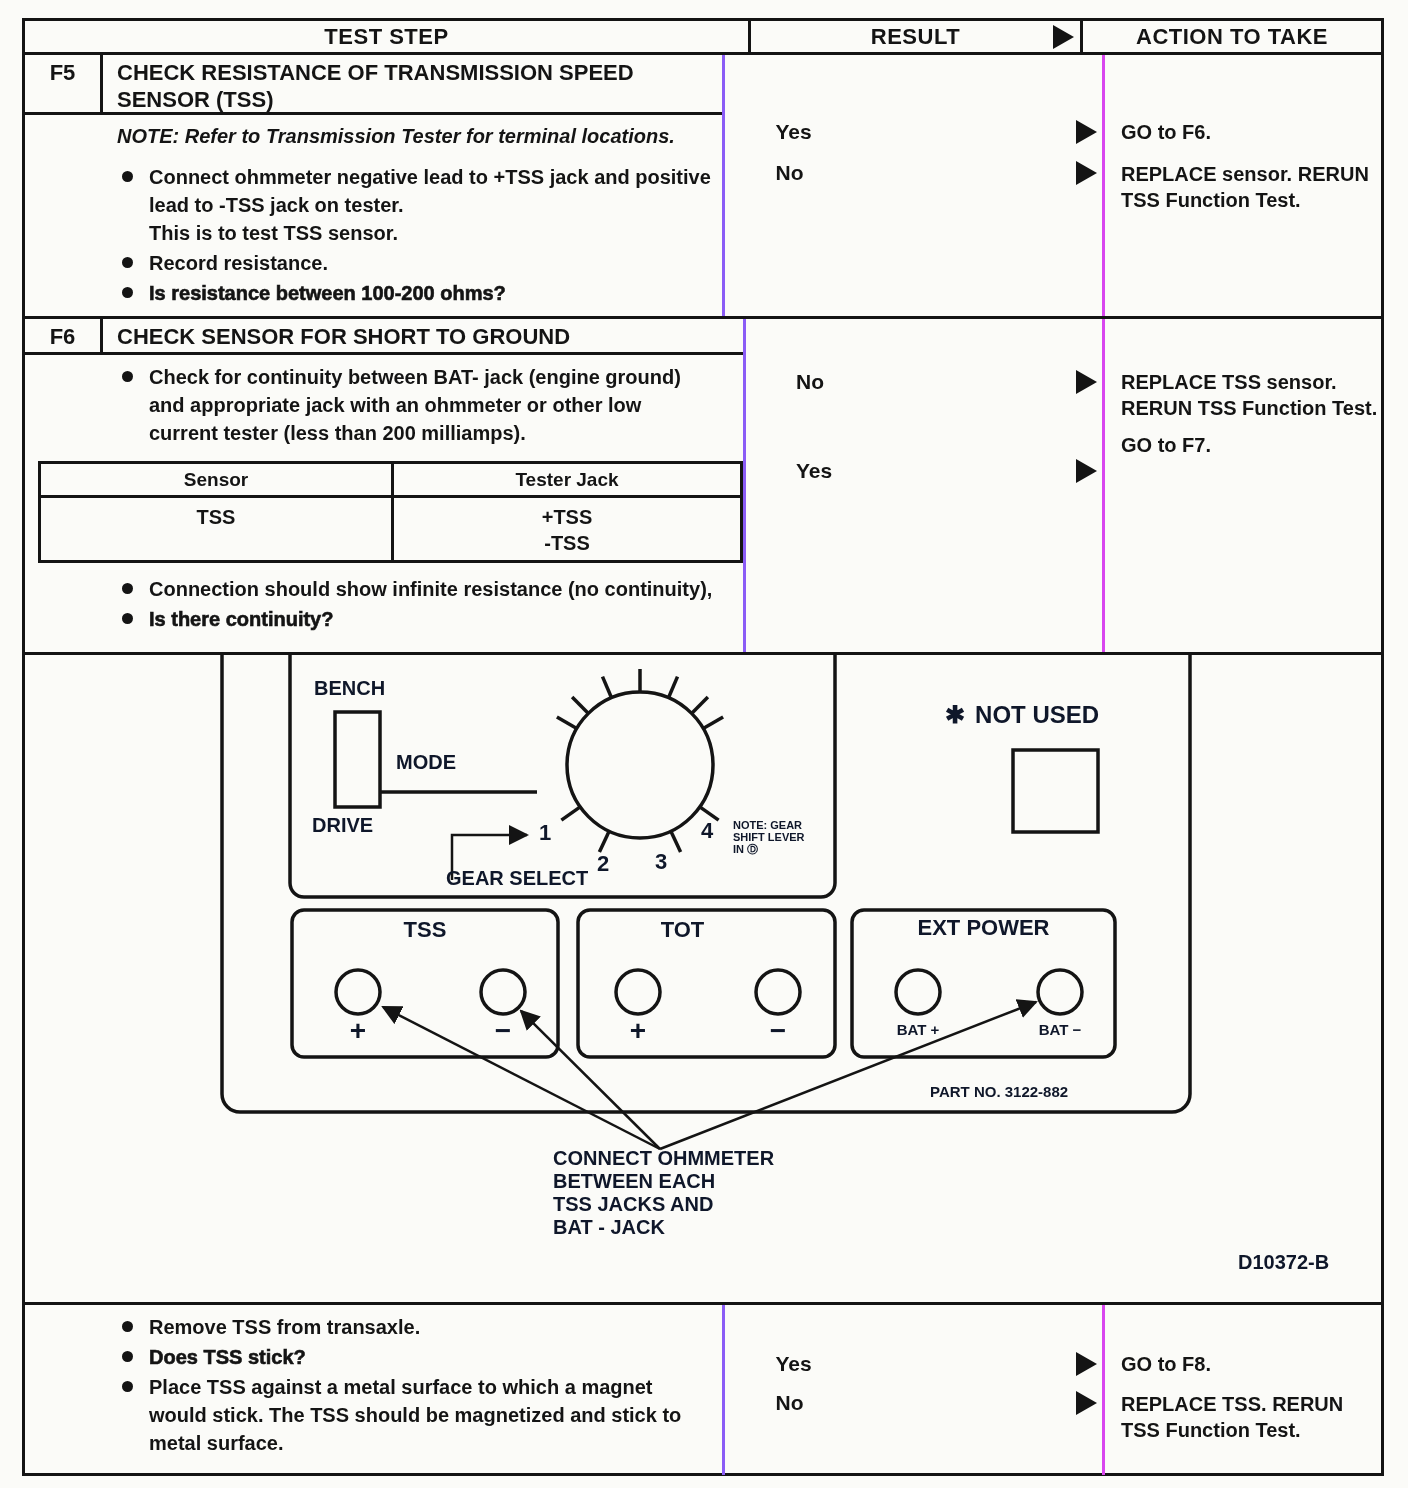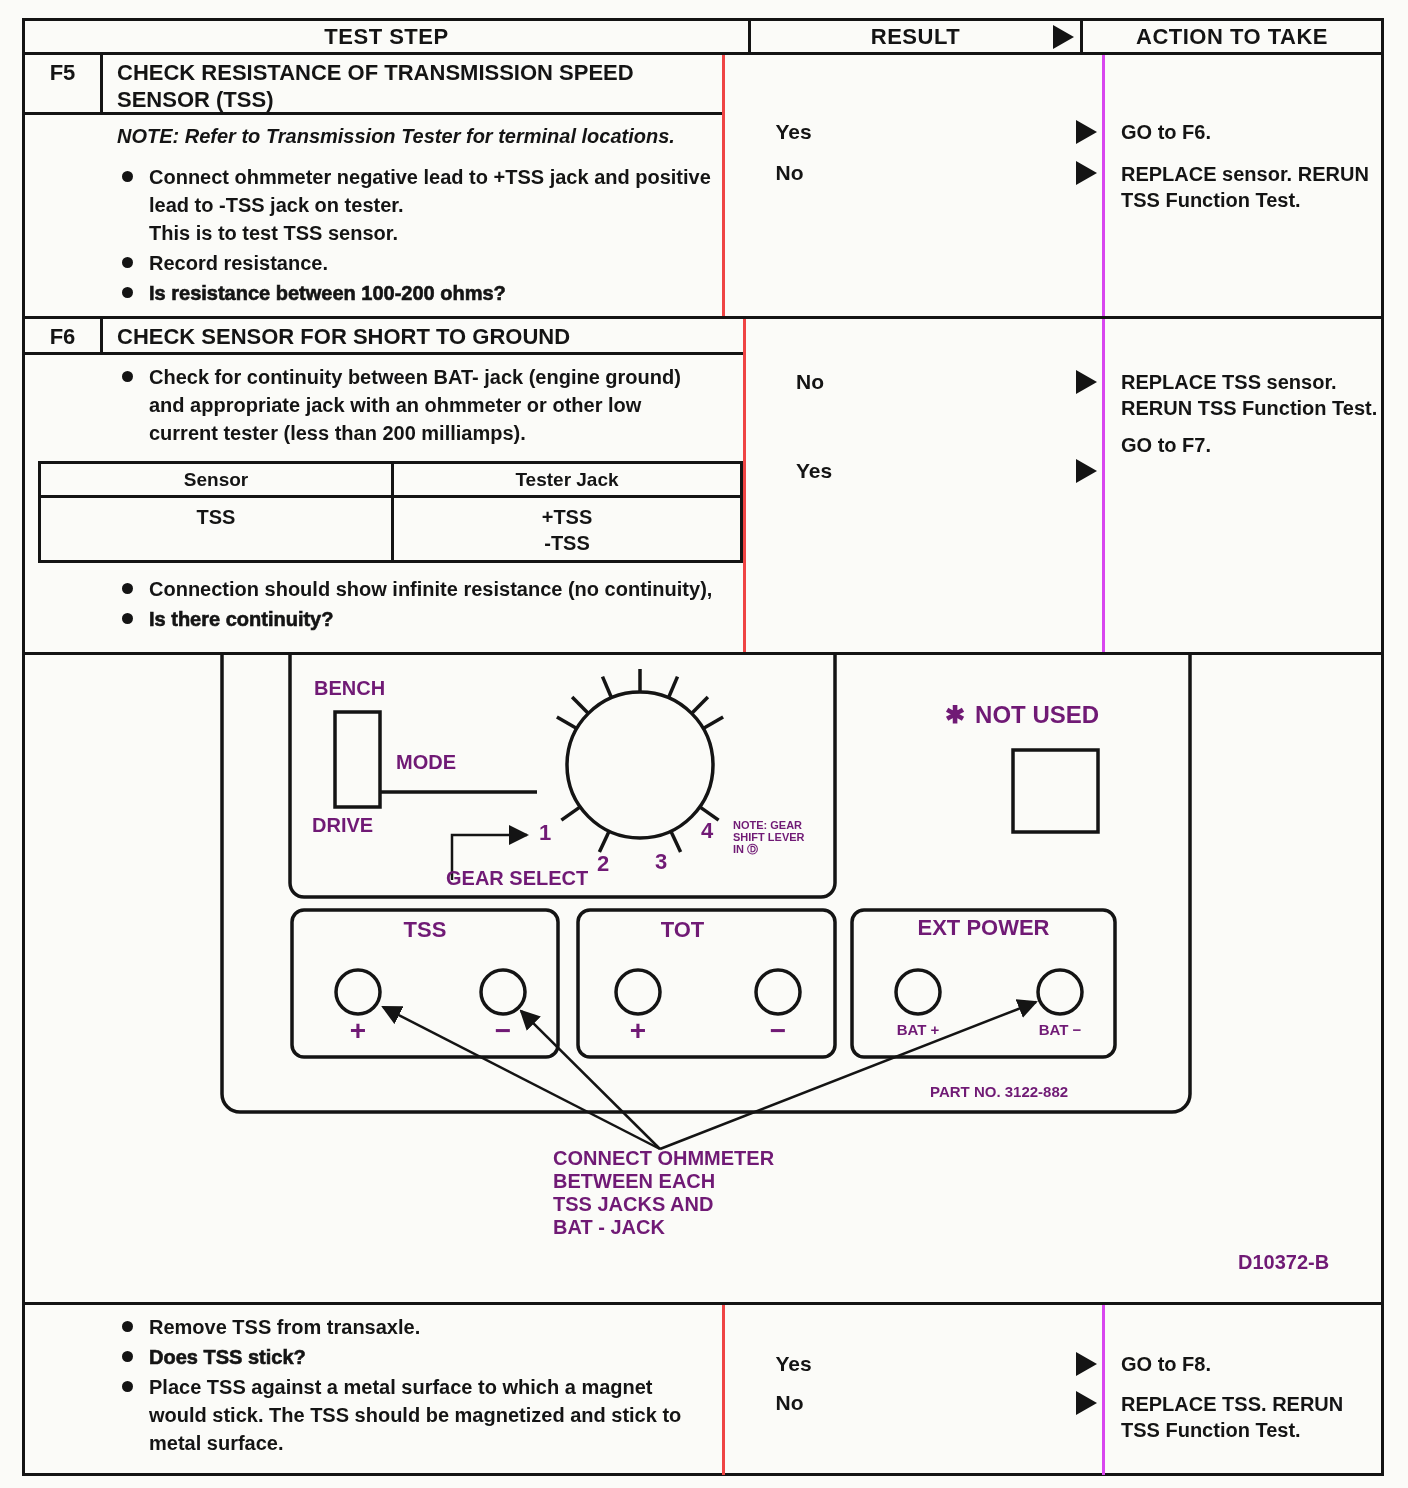--- a/index.html
+++ b/index.html
@@ -14,21 +14,21 @@
   
   .hdr-row { display:flex; height:34px; border-bottom:3px solid #141414; }
   .hdr-cell { display:flex; align-items:center; justify-content:center; font-size:22px; letter-spacing:.5px; position:relative; }
   .c1 { width:726px; border-right:3px solid #141414; }
   .c2 { width:332px; border-right:3px solid #141414; }
   .c3 { flex:1; }
 
   
   .step-row { display:flex; border-bottom:3px solid #141414; }
   .step-row.last { border-bottom:none; }
-  .test-col { width:726px; border-right:3px solid #ef4444; }
+  .test-col { width:726px; border-right:3px solid #8b5cf6; }
   .result-col { width:356px; border-right:3px solid #d946ef;margin-left:36px; }
   .action-col { flex:1; }
 
   .title-row { display:flex; border-bottom:3px solid #141414; }
   .step-id { width:78px; border-right:3px solid #141414; text-align:center; font-size:22px; padding-top:5px; }
   .step-title { font-size:22px; line-height:27px; padding:4px 0 0 14px; }
 
   .step-body { padding-top:6px; font-size:20px; }
   .note { margin:2px 0 14px 92px; width:575px; line-height:26px;font-style:italic; }
   .bullet { display:flex; align-items:flex-start; margin:2px 0 0 97px; }
@@ -47,21 +47,21 @@
 
   
   .result-entry { display:flex; justify-content:space-between; align-items:center; padding:0 5px 0 14px; line-height:25px; }
   .rlabel { font-size:21px; }
   .tri { width:0; height:0; border-left:21px solid #141414; border-top:12px solid transparent; border-bottom:12px solid transparent; }
   .hdr-tri { position:absolute; right:6px; }
   .action-entry { font-size:20px; line-height:26px; padding-left:16px; width:276px; }
 
   
   .diagram-row { position:relative; height:650px; border-bottom:3px solid #141414; overflow:hidden; }
-  .dlabel { position:absolute; color:#701a75; font-size:20px; }
+  .dlabel { position:absolute; color:#0f172a; font-size:20px; }
   .ctr { text-align:center; }
   .pre { white-space:pre-line; }
 </style>
 </head>
 <body>
 
 <div class="page">
   <div class="doc-table">
 
     <div class="hdr-row">

